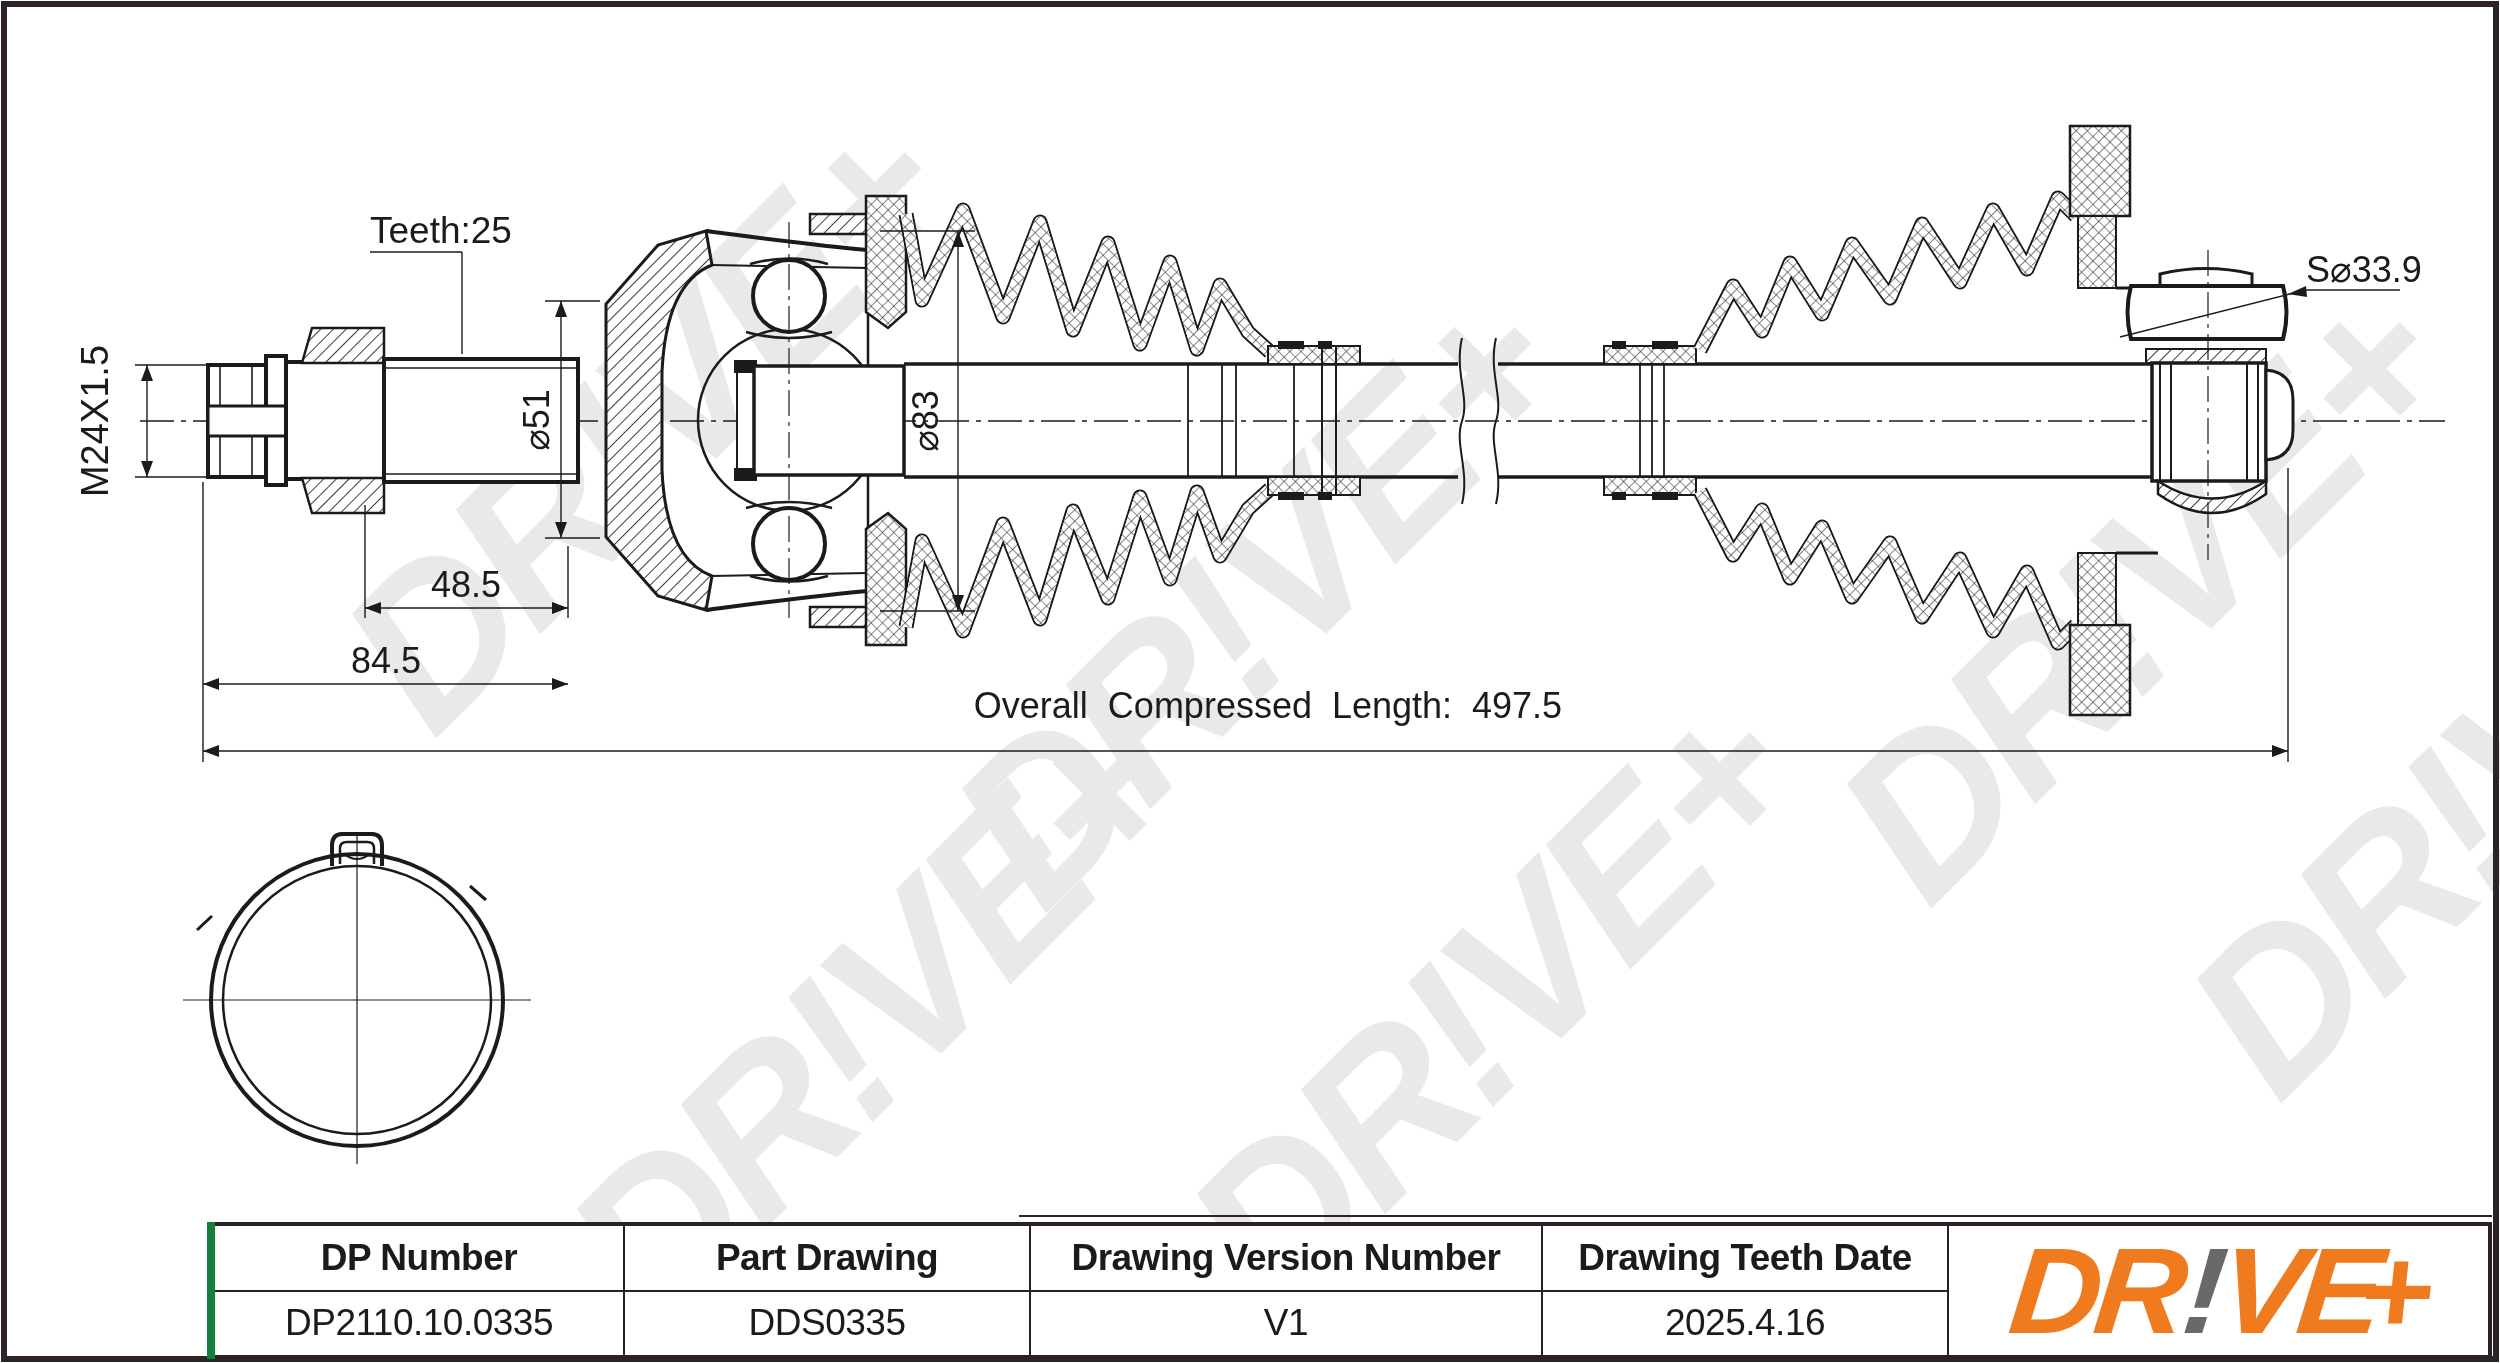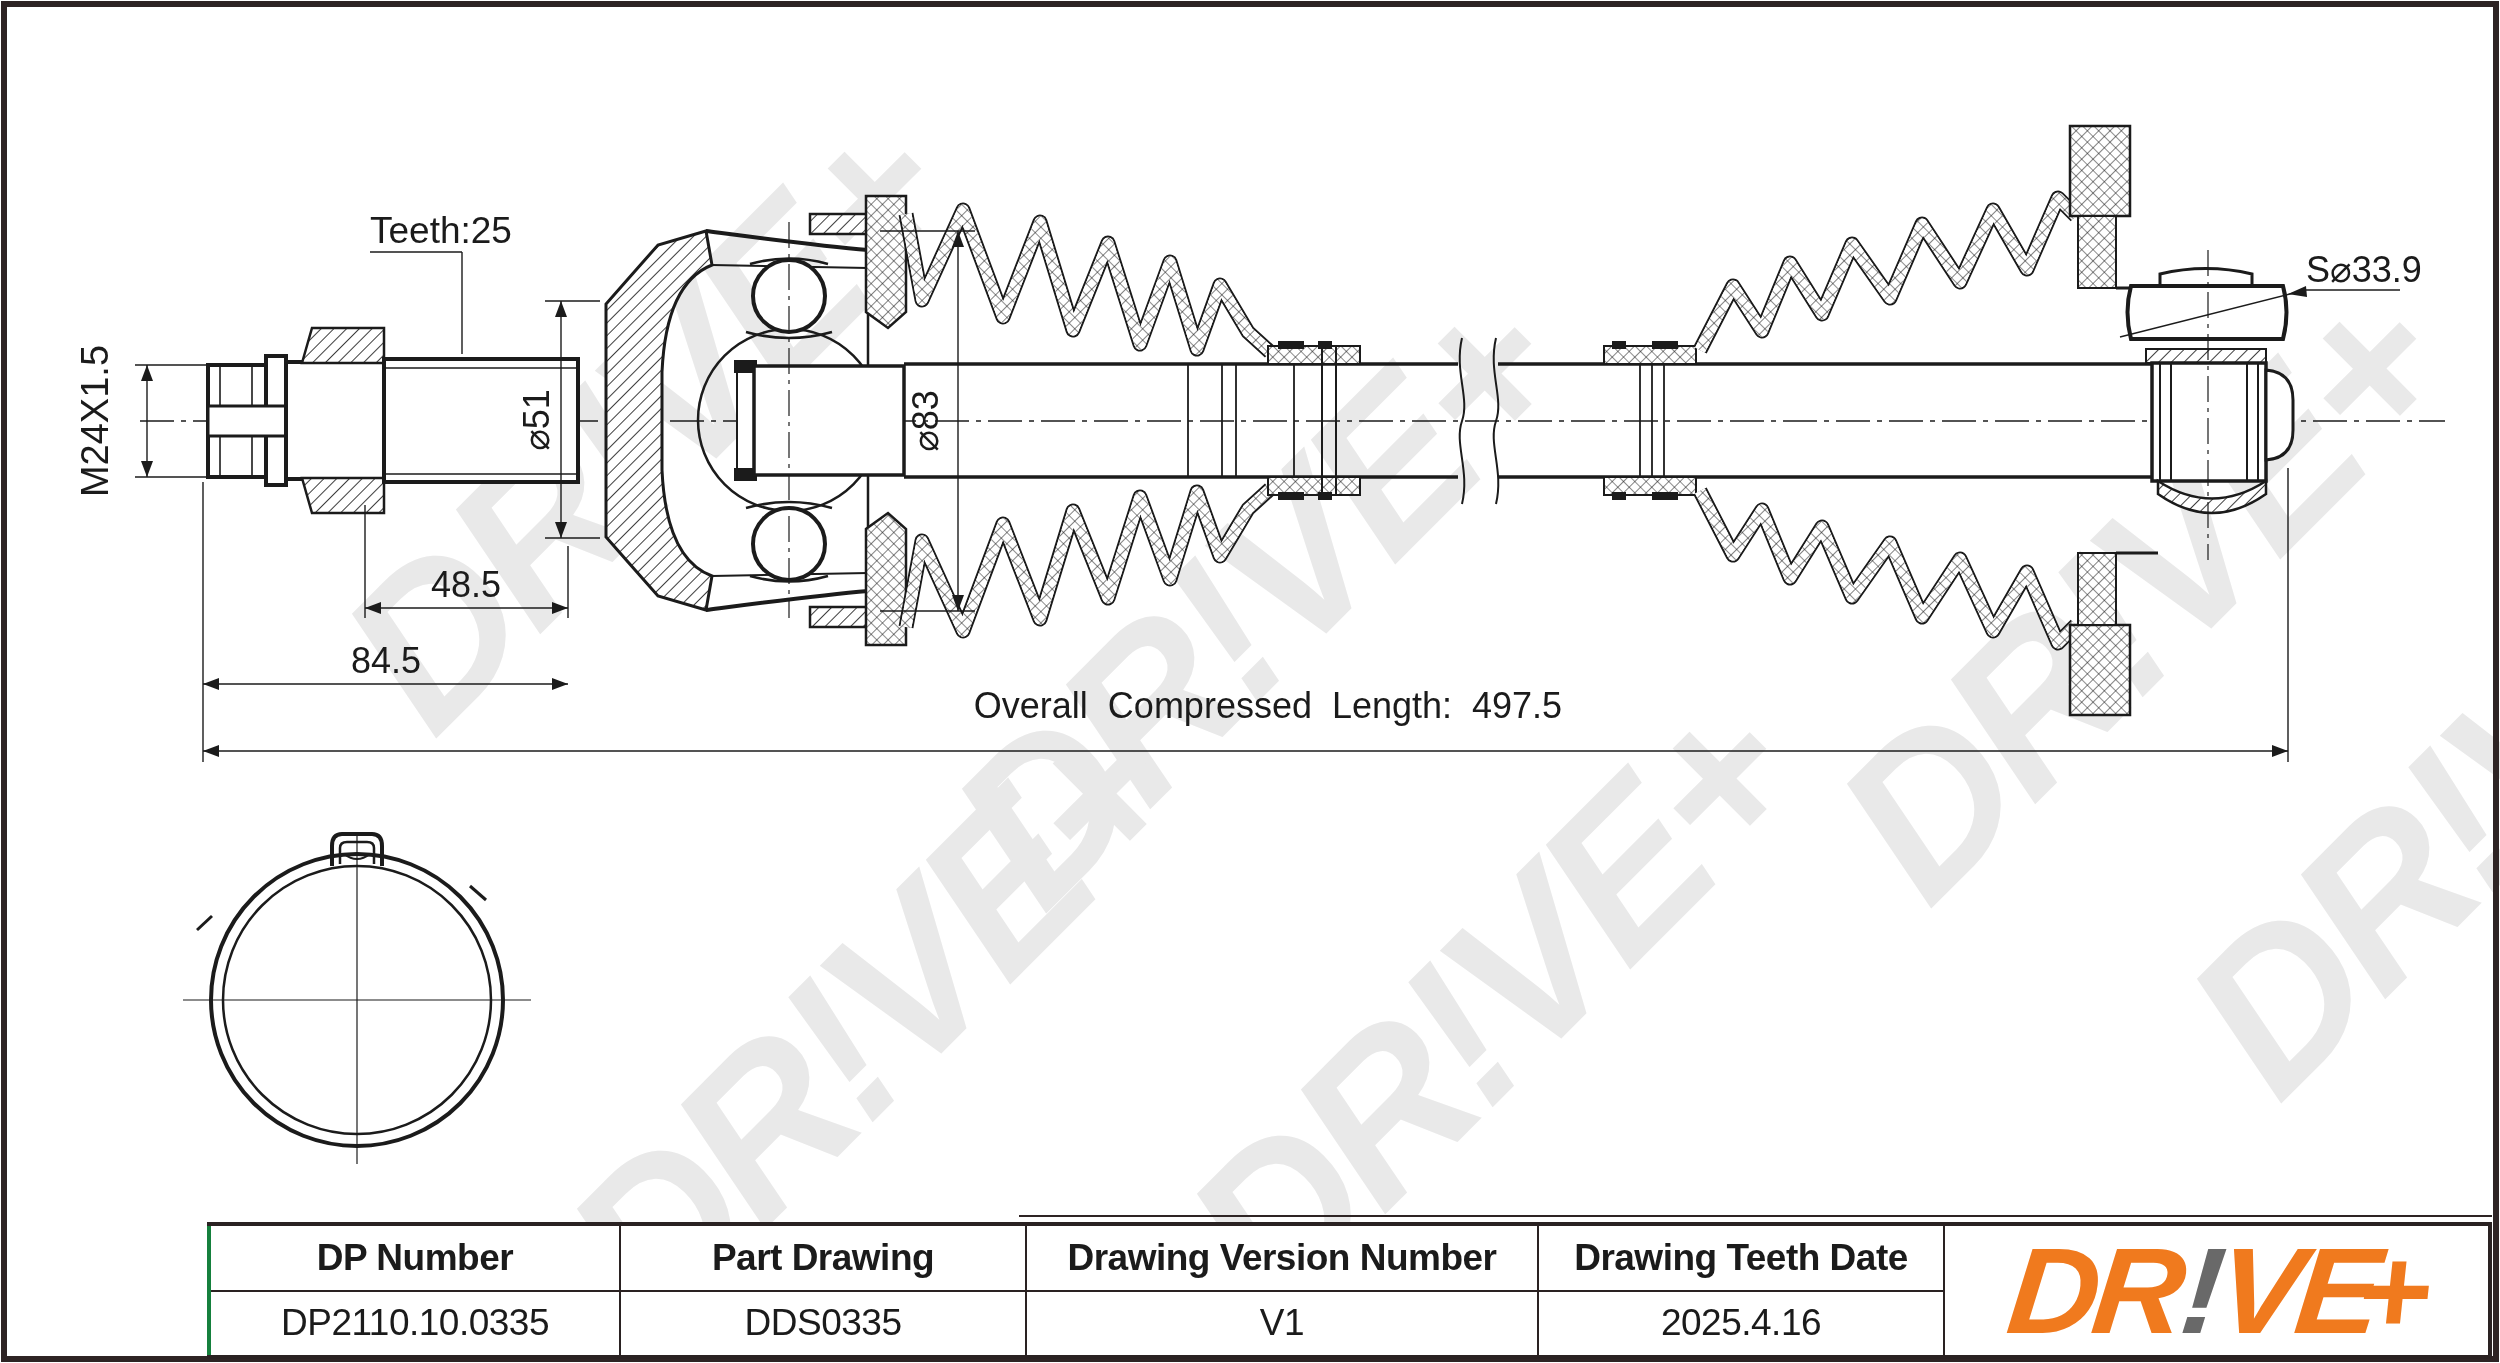--- a/index.html
+++ b/index.html
@@ -11,21 +11,21 @@
       transform:translate(-50%,-50%) rotate(-45deg);user-select:none;}
   svg.draw{position:absolute;left:0;top:0;z-index:1;}
   .cad{font-family:"Liberation Sans","DejaVu Sans",sans-serif;fill:#1b1b1b;}
   
   .tblock{position:absolute;z-index:2;left:207px;top:1222px;width:2285px;height:137px;
           border-collapse:collapse;table-layout:fixed;background:#fff;}
   .tblock td{border:2px solid #2a2222;text-align:center;vertical-align:middle;
              font-size:37px;letter-spacing:-0.5px;padding:0;}
   .tblock tr.hdr td{font-weight:bold;}
   .tblock{border:4px solid #2a2222;}
-  .tblock td.outerL{border-left:4px solid #15803d;text-align:center;}
+  .tblock td.outerL{border-left:8px solid #15803d;text-align:center;}
   .tblock td.outerR{border-right:4px solid #2a2222;}
   .tblock tr.hdr td{border-top:4px solid #2a2222;}
   .tblock tr.val td{border-bottom:4px solid #2a2222;}
   
   .logo{display:flex;align-items:center;justify-content:center;height:100%;
         font-size:122px;font-weight:bold;font-style:italic;letter-spacing:-7px;
         transform:skewX(-6deg) scaleX(1.04);color:#F07A1E;line-height:1;}
   .logo .bang{color:#696969;margin:0 2px 0 4px;}
   .logo .plus{margin-left:-16px;}
 </style>

